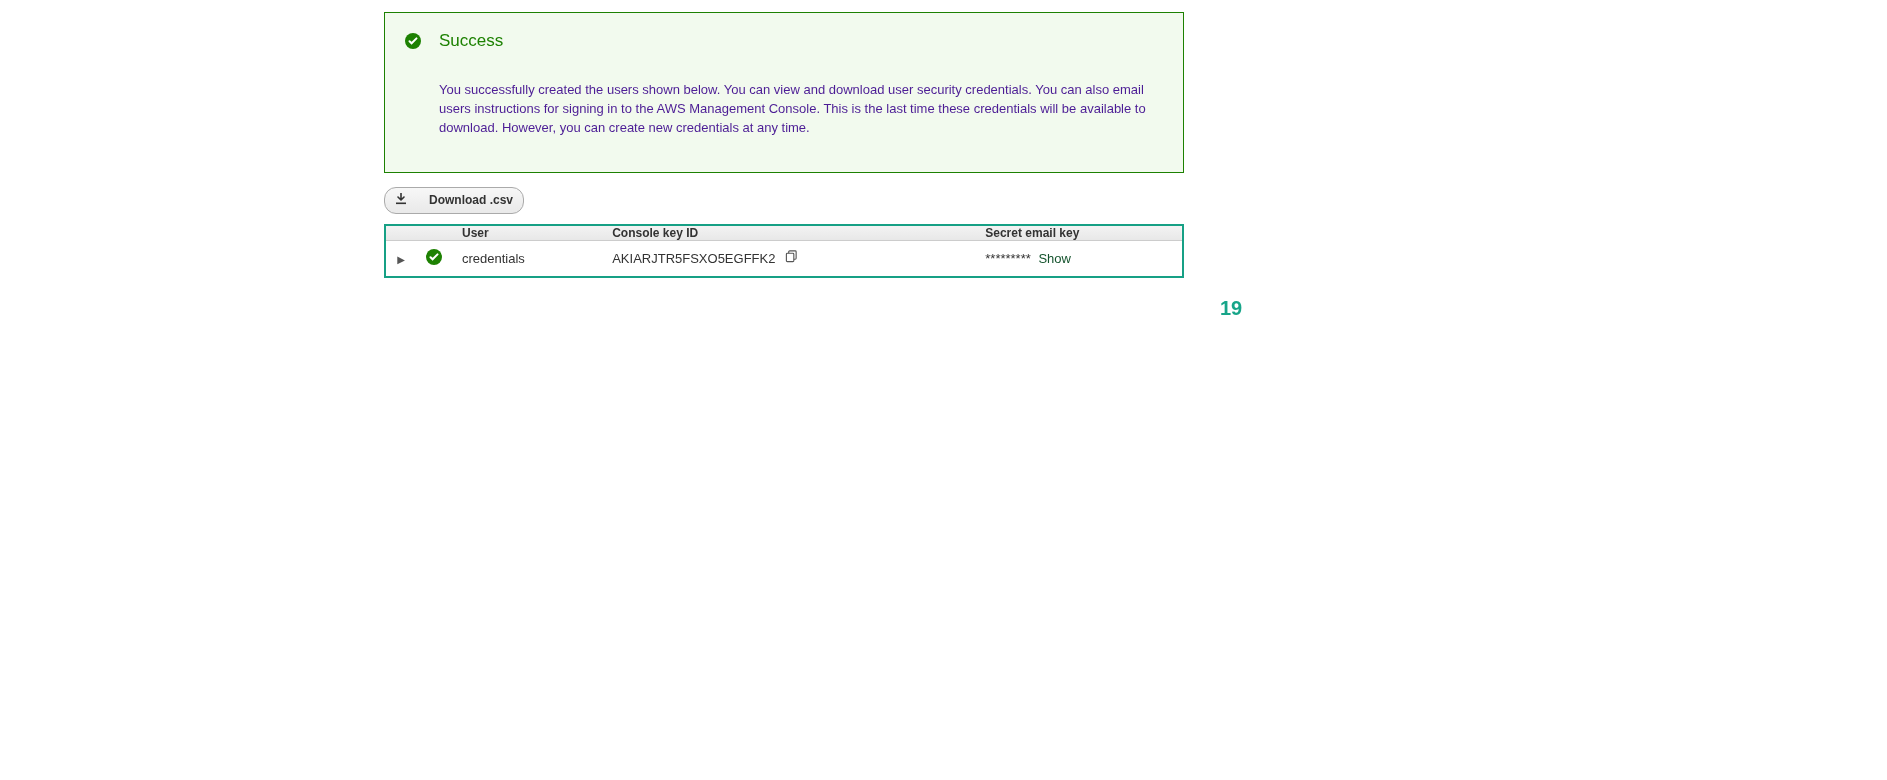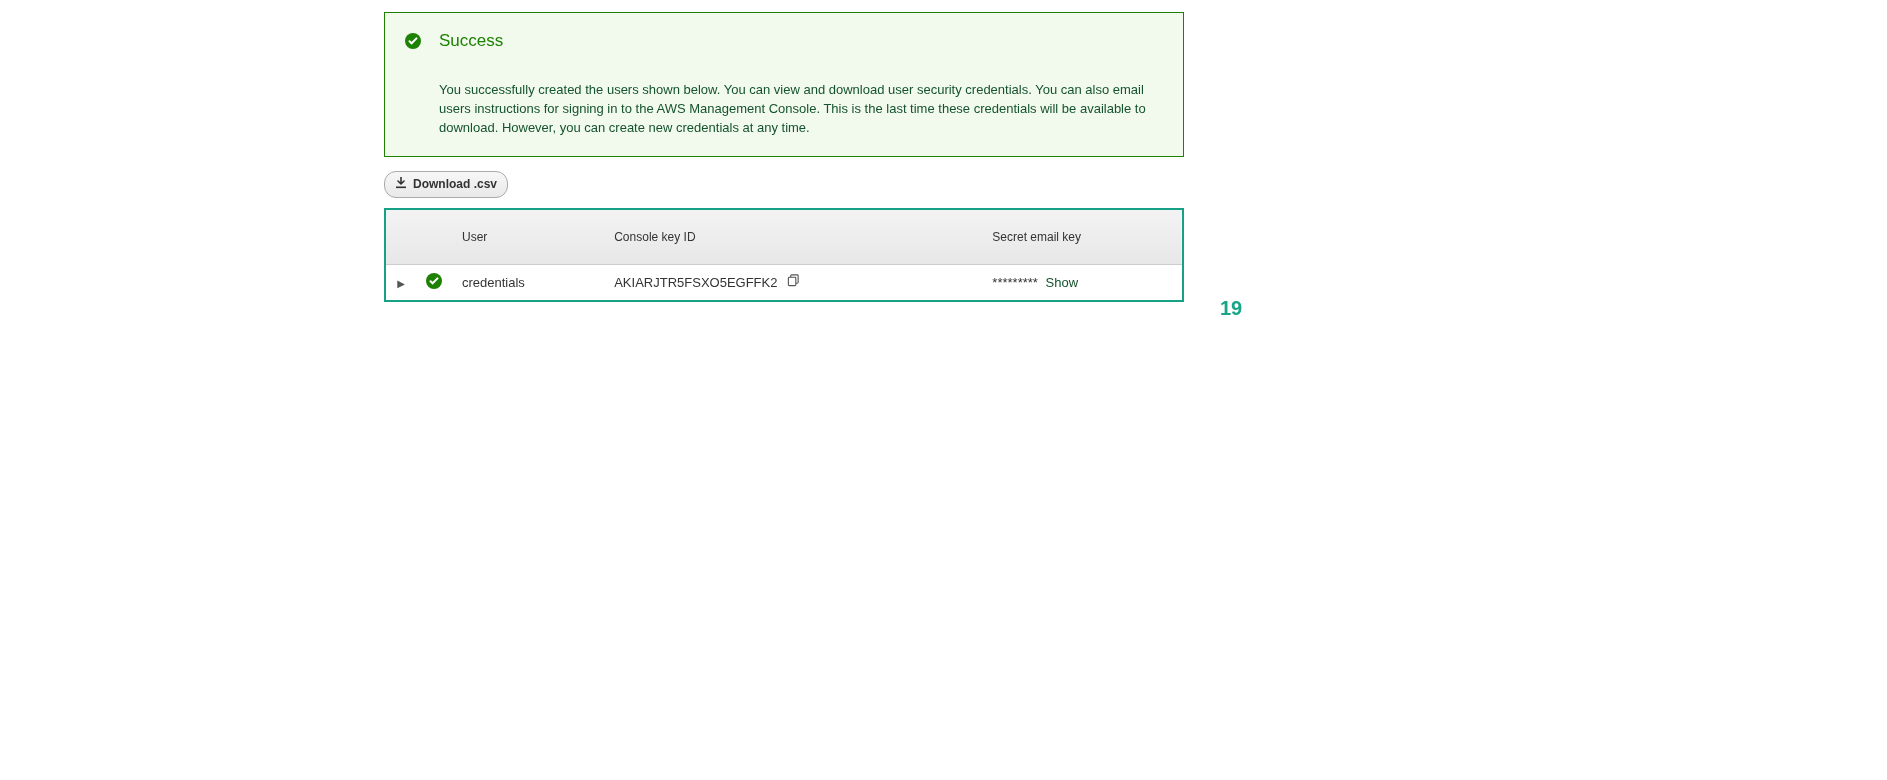--- a/index.html
+++ b/index.html
@@ -45,54 +45,54 @@
     cursor: default;
   }
   .step.active {
     background: #1166bb;
     border-color: #1166bb;
     color: #fff;
   }
   .success-box {
     border: 1px solid #1d8102;
     background: #f2faee;
-    padding: 18px 20px 4px 20px;
+    padding: 18px 20px 20px 20px;
     margin-bottom: 14px;
     display: flex;
     gap: 18px;
   }
   .success-icon {
     color: #1d8102;
     font-size: 16px;
     flex: 0 0 auto;
     margin-top: 2px;
   }
   .success-content { flex: 1 1 auto; }
   .success-title {
     color: #1d8102;
     font-size: 17px;
     font-weight: 400;
     margin-bottom: 6px;
   }
   .success-text {
-    color: #14532d;
+    color: #4c1d95;
     font-size: 13px;
     line-height: 1.45;
     margin-bottom: 14px;
     margin-top: 30px;
   }
   .success-signin {
     color: #444;
     font-size: 13px;
   }
   .success-signin a { color: #0073bb; text-decoration: none; }
   .download-btn {
     display: inline-flex;
     align-items: center;
-    gap: 6px;
+    gap: 22px;
     border: 1px solid #aaa;
     background: linear-gradient(#f7f7f7,#e9e9e9);
     border-radius: 12px;
     padding: 5px 10px;
     font-size: 12px;
     font-weight: 700;
     color: #333;
     cursor: pointer;
     margin-bottom: 10px;
   }
@@ -104,23 +104,23 @@
   table {
     width: 100%;
     border-collapse: collapse;
     font-size: 13px;
   }
   thead tr {
     background: linear-gradient(#f3f3f3,#e7e7e7);
   }
   th {
     text-align: left;
-    font-weight: 400;
+    font-weight: 700;
     color: #333;
-    padding: 20px 10px;
+    padding: 0 10px;
     border-bottom: 1px solid #ccc;
     font-size: 12px;
   }
   tbody td {
     padding: 8px 10px;
     color: #333;
     vertical-align: middle;
     border-top: 1px solid #eee;
   }
   .col-expand { width: 30px; text-align:center;}

